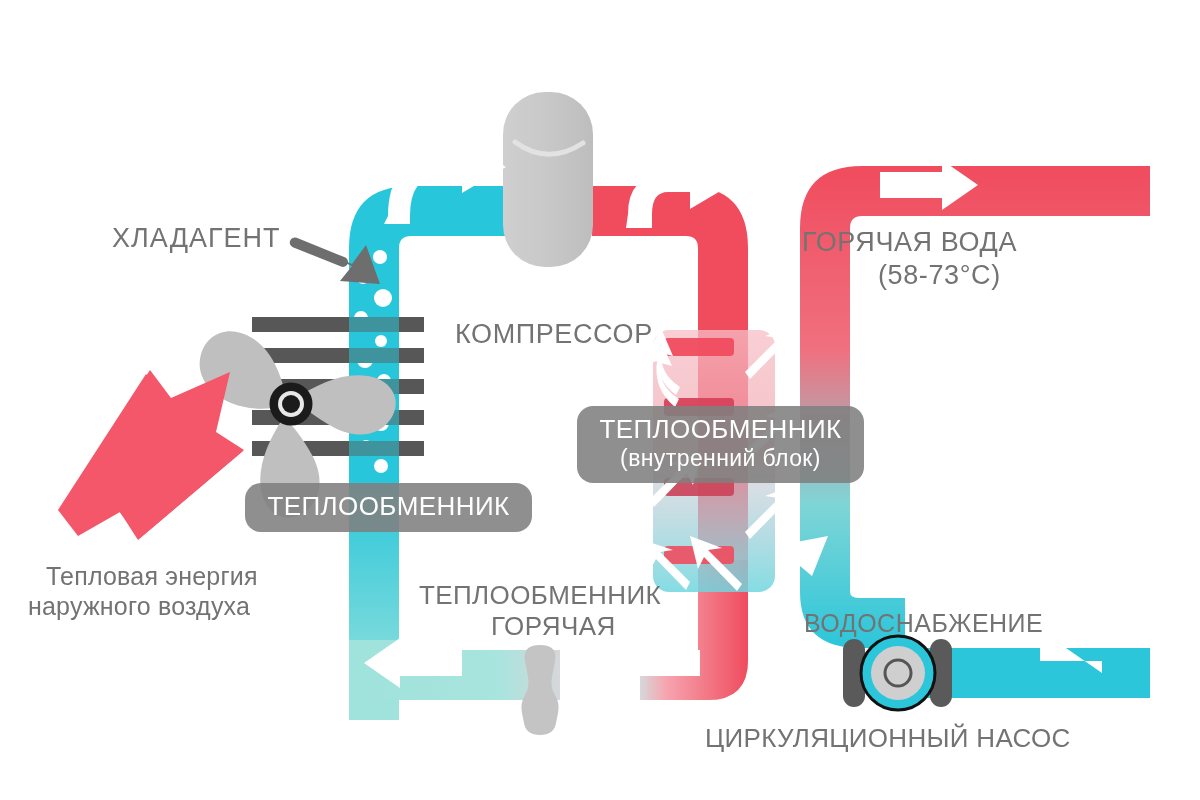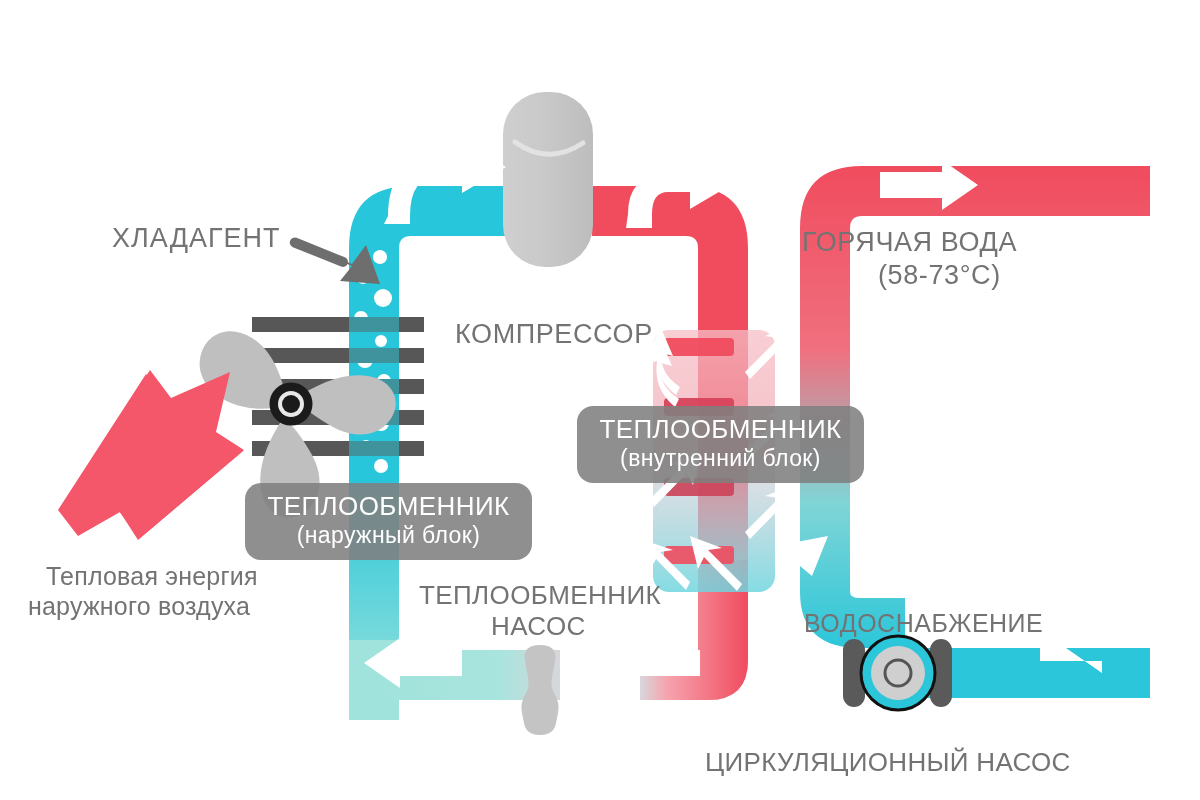--- a/index.html
+++ b/index.html
@@ -252,29 +252,28 @@
 
   <div class="lbl" style="left:455px;top:271px;font-size:27px;letter-spacing:.6px;margin-top:47px;">КОМПРЕССОР</div>
 
   <div class="lbl center" style="left:802px;top:226px;font-size:27px;letter-spacing:.6px;">ГОРЯЧАЯ ВОДА</div>
   <div class="lbl center" style="left:878px;top:259px;font-size:27px;letter-spacing:.6px;">(58-73°C)</div>
 
   <div class="lbl" style="left:46px;top:561px;font-size:25px;text-align:right;">Тепловая энергия</div>
   <div class="lbl" style="left:28px;top:591px;font-size:25px;">наружного воздуха</div>
 
   <div class="lbl center" style="left:419px;top:580px;font-size:26px;letter-spacing:.4px;">ТЕПЛООБМЕННИК</div>
-  <div class="lbl center" style="left:491px;top:611px;font-size:26px;letter-spacing:.4px;">НАСОС</div>
+  <div class="lbl center" style="left:491px;top:611px;font-size:26px;letter-spacing:.4px;">ГОРЯЧАЯ</div>
 
   <div class="lbl" style="left:804px;top:608px;font-size:25px;letter-spacing:.5px;">ВОДОСНАБЖЕНИЕ</div>
 
-  <div class="lbl" style="left:705px;top:723px;font-size:26px;letter-spacing:.3px;margin-top:24px;">ЦИРКУЛЯЦИОННЫЙ НАСОС</div>
+  <div class="lbl" style="left:705px;top:723px;font-size:26px;letter-spacing:.3px;">ЦИРКУЛЯЦИОННЫЙ НАСОС</div>
 
   <div class="tag" style="left:245px;top:483px;width:287px;">
     <span class="l1">ТЕПЛООБМЕННИК</span>
-    <span class="l2">(наружный блок)</span>
   </div>
 
   <div class="tag" style="left:577px;top:406px;width:287px;">
     <span class="l1">ТЕПЛООБМЕННИК</span>
     <span class="l2">(внутренний блок)</span>
   </div>
 
 </div>
 
 </body></html>

